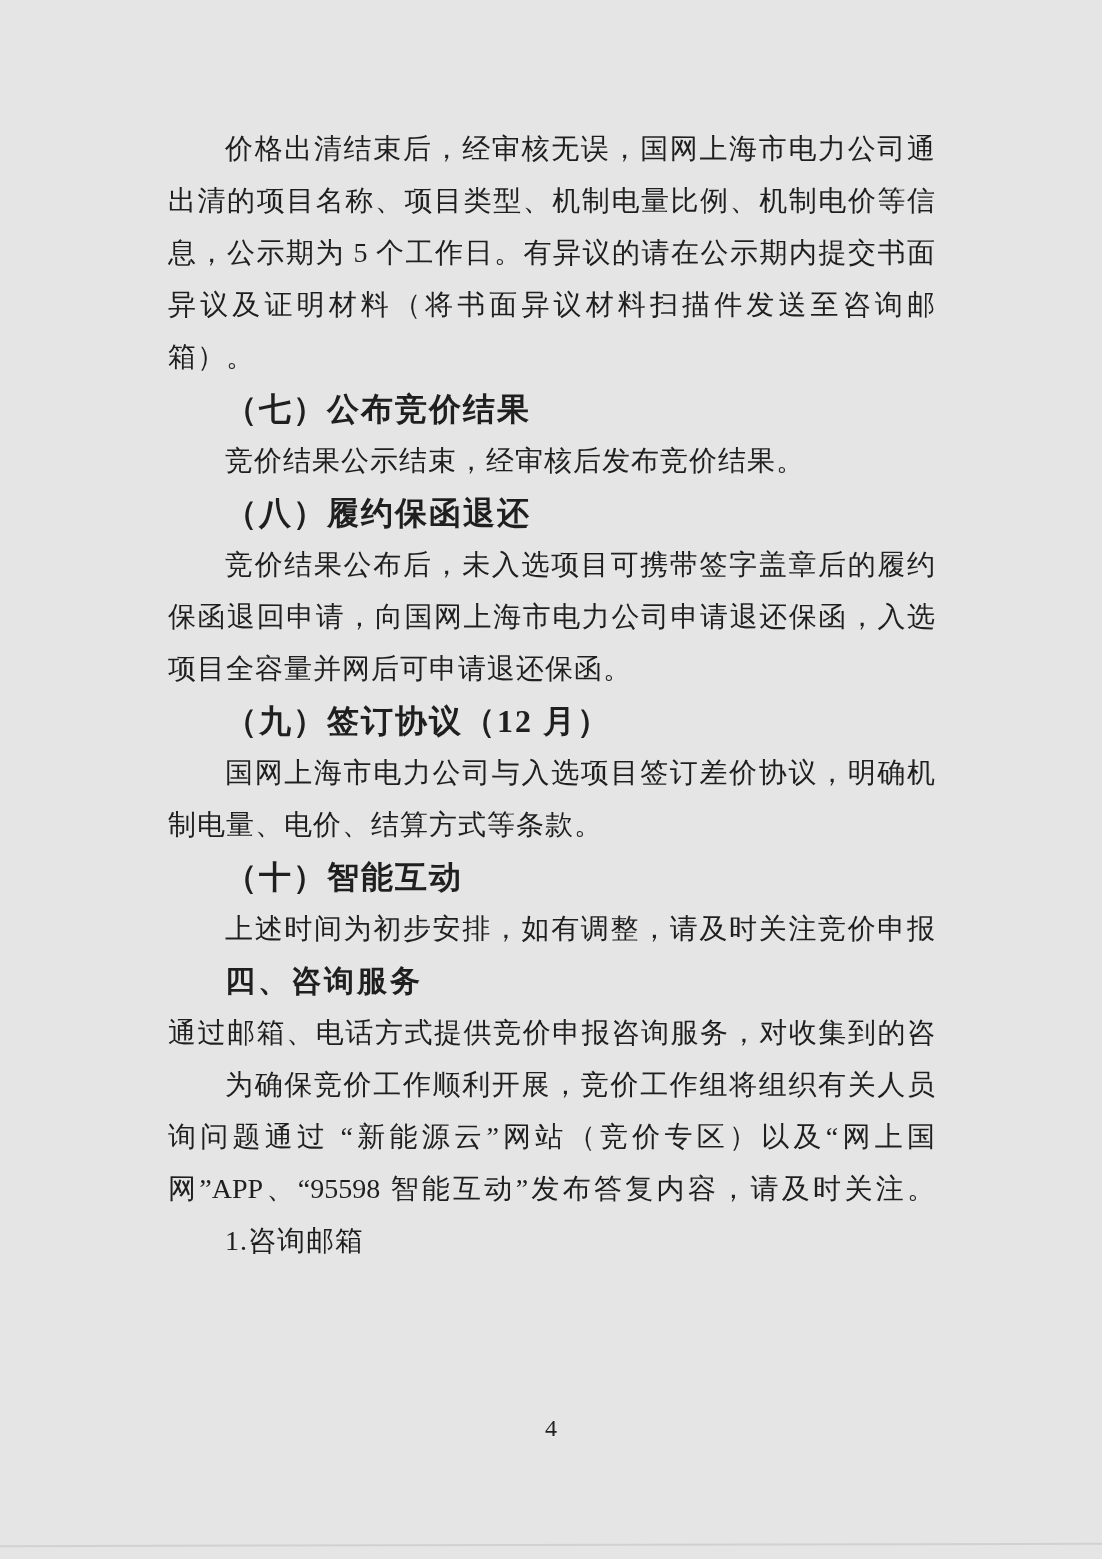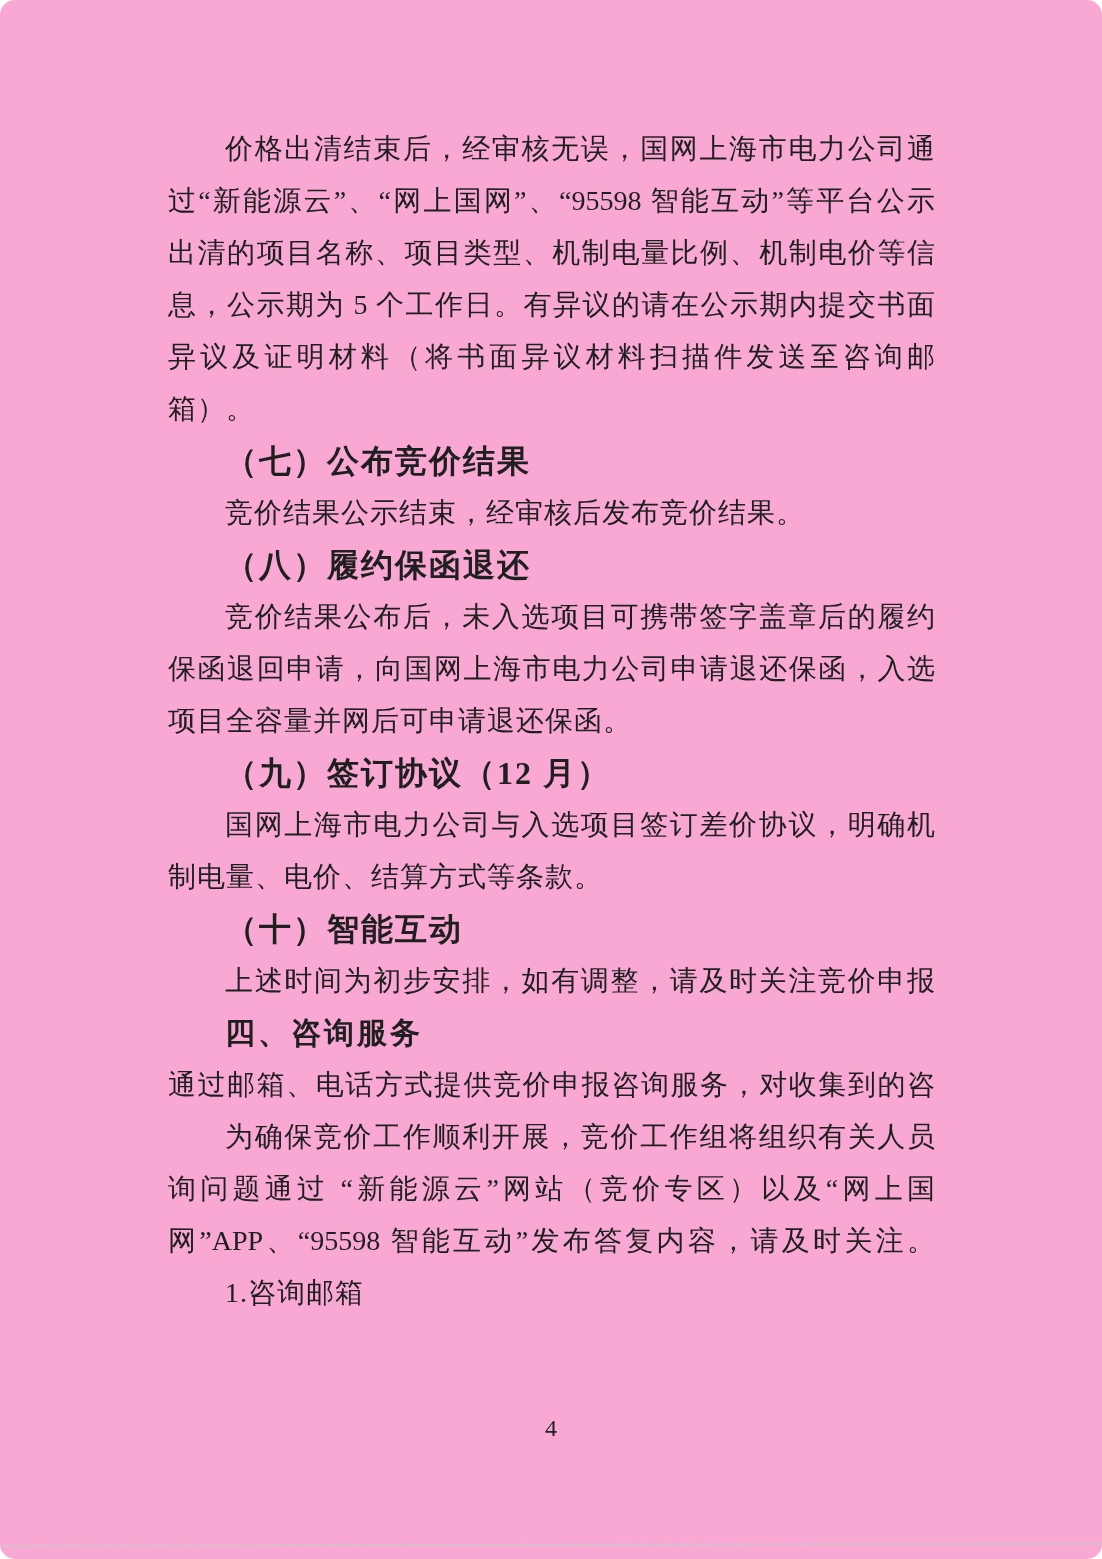--- a/index.html
+++ b/index.html
@@ -4,24 +4,23 @@
 <style>
   html, body {
     margin: 0;
     padding: 0;
     background: #ffffff;
   }
   .page {
     position: relative;
     width: 1102px;
     height: 1559px;
-    background: #f9a8d4;
+    background: #e5e5e5;
     overflow: hidden;
     font-family: "Liberation Serif", "DejaVu Serif", serif;
-    border-radius: 15px;
   }
   .textblock {
     position: absolute;
     left: 168px;
     top: 123px;
     width: 767px;
   }
   .line {
     font-size: 28px;
     line-height: 52px;
@@ -68,21 +67,20 @@
     transform: rotate(-0.12deg);
     opacity: 0.7;
   }
 </style>
 </head>
 <body>
 
 <div class="page">
   <div class="textblock">
     <div class="line just indent">价格出清结束后，经审核无误，国网上海市电力公司通</div>
-    <div class="line just">过“新能源云”、“网上国网”、“95598 智能互动”等平台公示</div>
     <div class="line just">出清的项目名称、项目类型、机制电量比例、机制电价等信</div>
     <div class="line just">息，公示期为 5 个工作日。有异议的请在公示期内提交书面</div>
     <div class="line just">异议及证明材料（将书面异议材料扫描件发送至咨询邮</div>
     <div class="line">箱）。</div>
     <div class="line h2 indent">（七）公布竞价结果</div>
     <div class="line indent">竞价结果公示结束，经审核后发布竞价结果。</div>
     <div class="line h2 indent">（八）履约保函退还</div>
     <div class="line just indent">竞价结果公布后，未入选项目可携带签字盖章后的履约</div>
     <div class="line just">保函退回申请，向国网上海市电力公司申请退还保函，入选</div>
     <div class="line">项目全容量并网后可申请退还保函。</div>

